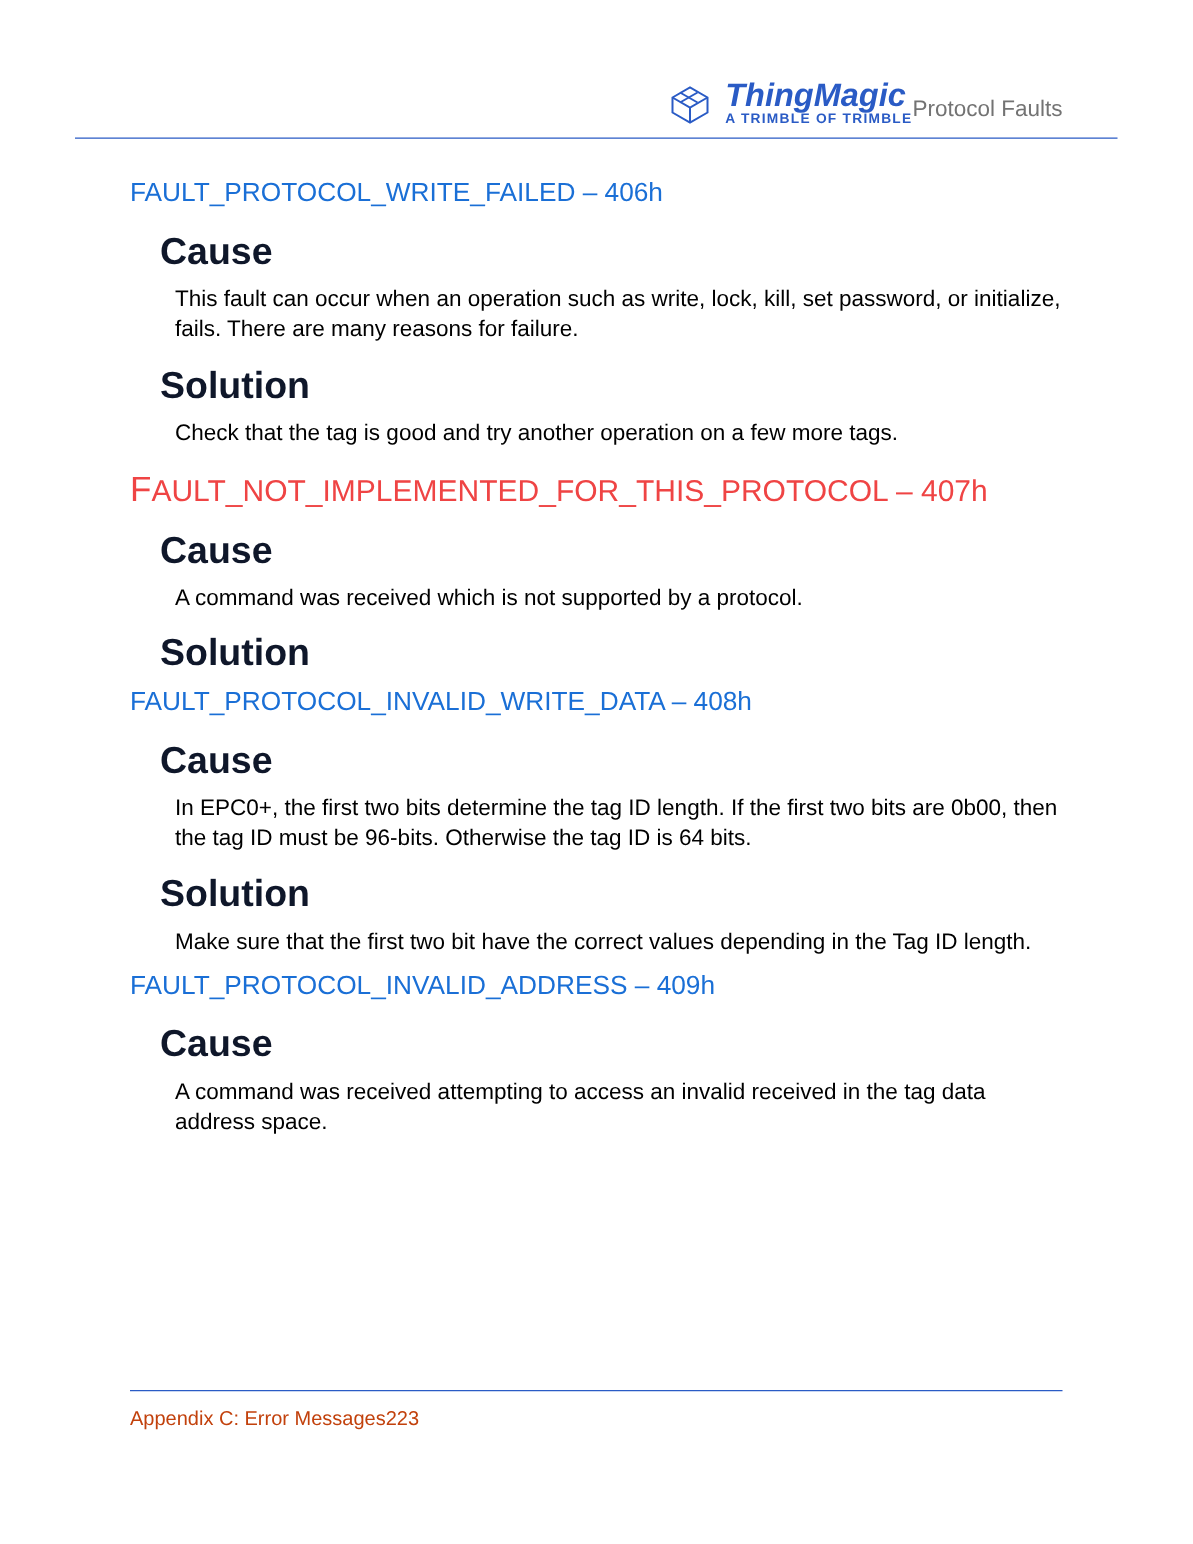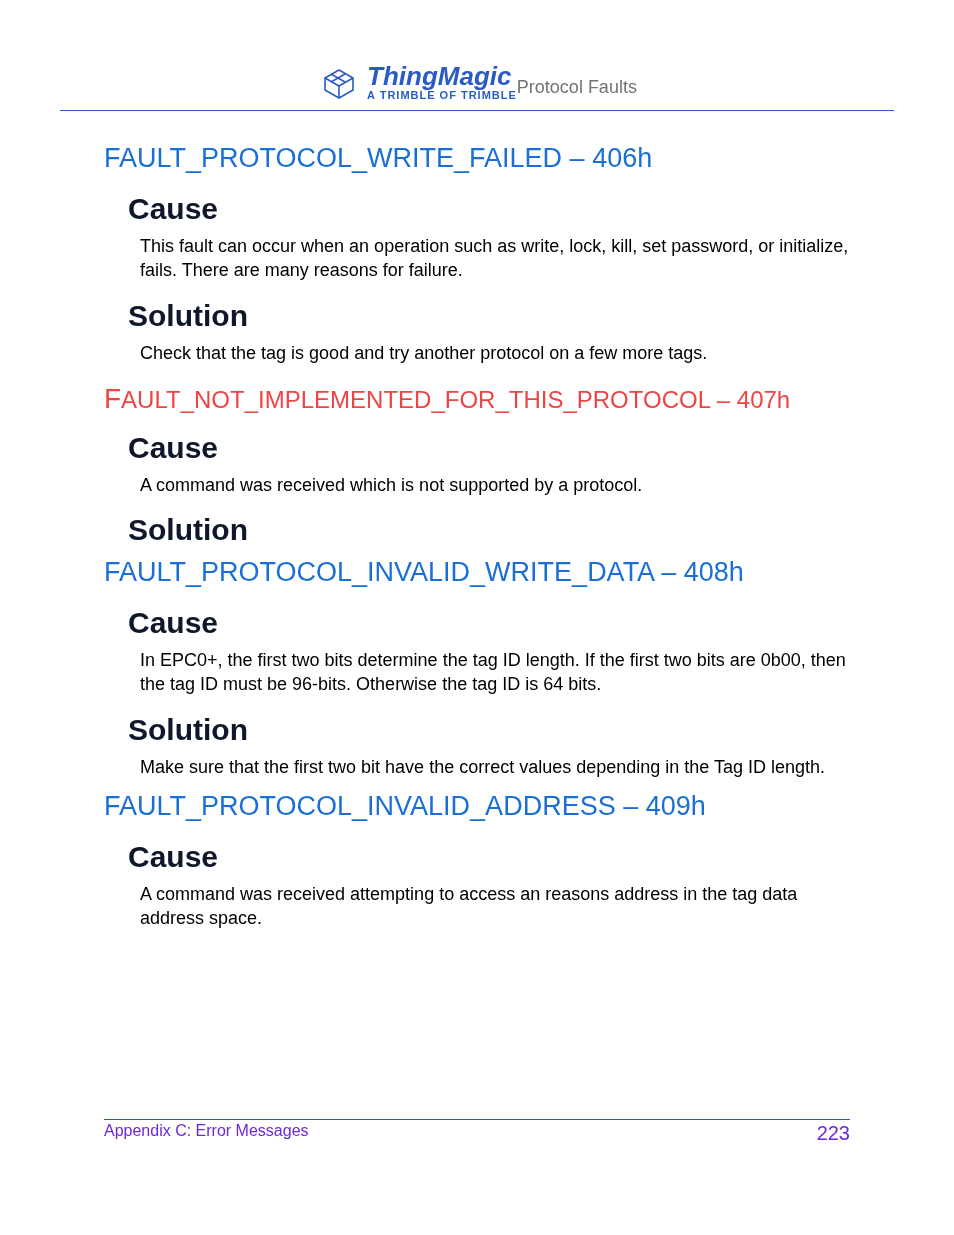--- a/index.html
+++ b/index.html
@@ -11,21 +11,21 @@
   }
   .page {
     width: 954px;
     height: 1235px;
     box-sizing: border-box;
     padding: 60px 60px 40px 60px;
     position: relative;
   }
   .header {
     display: flex;
-    justify-content: center;
+    justify-content: flex-end;
     align-items: flex-end;
     padding: 0 44px 6px 44px;
     border-bottom: 1px solid #2a5bc5;
   }
   .logo-wrap {
     display: flex;
     align-items: center;
     gap: 6px;
   }
   .logo-text {
@@ -48,21 +48,21 @@
   .header-right {
     font-size: 18px;
     color: #737373;
     padding-bottom: 6px;
   }
   .content {
     padding: 22px 44px 0 44px;
   }
   .h1 {
     color: #1a6fd6;
-    font-size: 27px;
+    font-size: 21px;
     font-weight: 400;
     margin: 10px 0 18px 0;
   }
   .h1b {
     color: #ef4444;
     font-size: 24px;
     font-weight: 400;
     margin: 18px 0 14px 0;
   }
   .h1b .cap { font-size: 28px; }
@@ -76,27 +76,26 @@
     font-size: 18px;
     line-height: 1.35;
     margin: 0 0 12px 36px;
   }
   .footer {
     position: absolute;
     left: 104px;
     right: 104px;
     bottom: 90px;
     border-top: 1px solid #2a5bc5;
-    padding-top: 2px;
+    padding-top: 14px;
     display: flex;
-    justify-content: space-between;
     font-size: 16px;
-    color: #6d28d9;
+    color: #c2410c;
   }
-  .footer .pgnum { font-size: 20px; }
+  .footer .pgnum { font-size: 16px; }
 </style>
 </head>
 <body>
 
 <div class="page">
 
   <div class="header">
     <div class="logo-wrap">
       <svg width="44" height="44" viewBox="0 0 44 44">
         <g stroke="#2a5bc5" stroke-width="1.6" fill="none">
@@ -114,38 +113,38 @@
     </div>
     <div class="header-right">Protocol Faults</div>
   </div>
 
   <div class="content">
 
     <div class="h1">FAULT_PROTOCOL_WRITE_FAILED – 406h</div>
     <div class="h2">Cause</div>
     <p class="body">This fault can occur when an operation such as write, lock, kill, set password, or initialize, fails. There are many reasons for failure.</p>
     <div class="h2">Solution</div>
-    <p class="body">Check that the tag is good and try another protocol on a few more tags.</p>
+    <p class="body">Check that the tag is good and try another operation on a few more tags.</p>
 
     <div class="h1b">
       <span class="cap">F</span><span>AULT_NOT_IMPLEMENTED_FOR_THIS_PROTOCOL – 407h</span>
     </div>
     <div class="h2">Cause</div>
     <p class="body">A command was received which is not supported by a protocol.</p>
     <div class="h2">Solution</div>
 
     <div class="h1">FAULT_PROTOCOL_INVALID_WRITE_DATA – 408h</div>
     <div class="h2">Cause</div>
     <p class="body">In EPC0+, the first two bits determine the tag ID length. If the first two bits are 0b00, then the tag ID must be 96-bits. Otherwise the tag ID is 64 bits.</p>
     <div class="h2">Solution</div>
     <p class="body">Make sure that the first two bit have the correct values depending in the Tag ID length.</p>
 
     <div class="h1">FAULT_PROTOCOL_INVALID_ADDRESS – 409h</div>
     <div class="h2">Cause</div>
-    <p class="body">A command was received attempting to access an reasons address in the tag data address space.</p>
+    <p class="body">A command was received attempting to access an invalid received in the tag data address space.</p>
 
   </div>
 
   <div class="footer">
     <span>Appendix C: Error Messages</span>
     <span class="pgnum">223</span>
   </div>
 
 </div>
 

